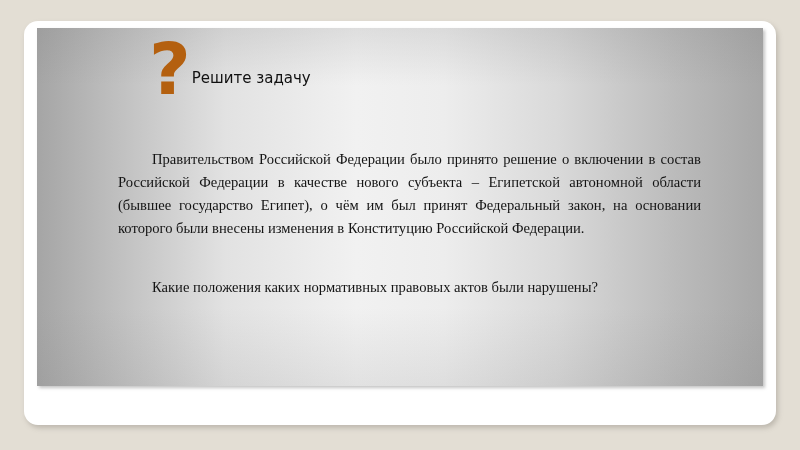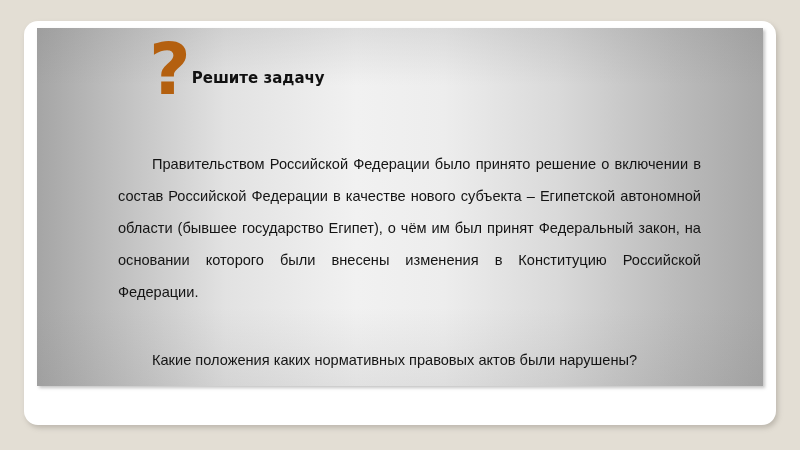--- a/index.html
+++ b/index.html
@@ -73,40 +73,40 @@
     font-size: 72px;
     font-weight: bold;
     line-height: 72px;
     color: #B4600F;
     letter-spacing: -2px;
     user-select: none;
   }
   #slide-title {
     font-family: "DejaVu Sans", sans-serif;
     font-size: 15px;
-    font-weight: bold;
+    font-weight: normal;
     color: #111111;
     line-height: 15px;
     margin-left: 3px;
     position: relative;
     top: -19px;
     white-space: nowrap;
   }
 
   
   #body-text {
     position: absolute;
     left: 81px;
     top: 120px;
     width: 583px;
   }
   .body-paragraph {
-    font-family: Liberation Sans, sans-serif;
+    font-family: Liberation Serif, serif;
     font-size: 14.6px;
-    line-height: 32px;
+    line-height: 23px;
     color: #141414;
     text-align: justify;
     text-indent: 34px;
     margin: 0;
   }
   .body-paragraph + .body-paragraph {
     margin-top: 36px;
   }
 </style>
 </head>

